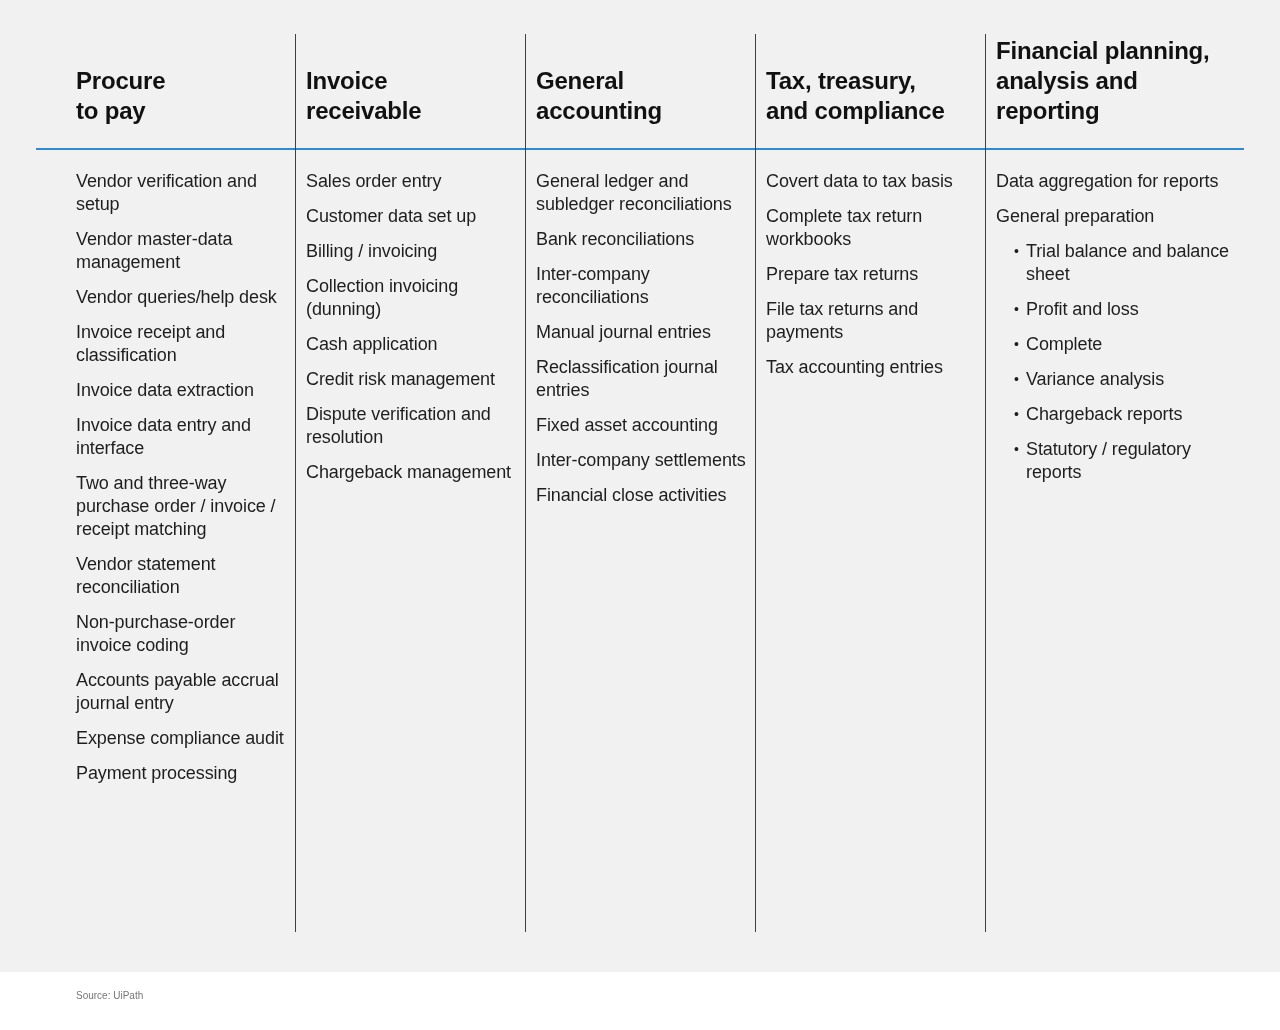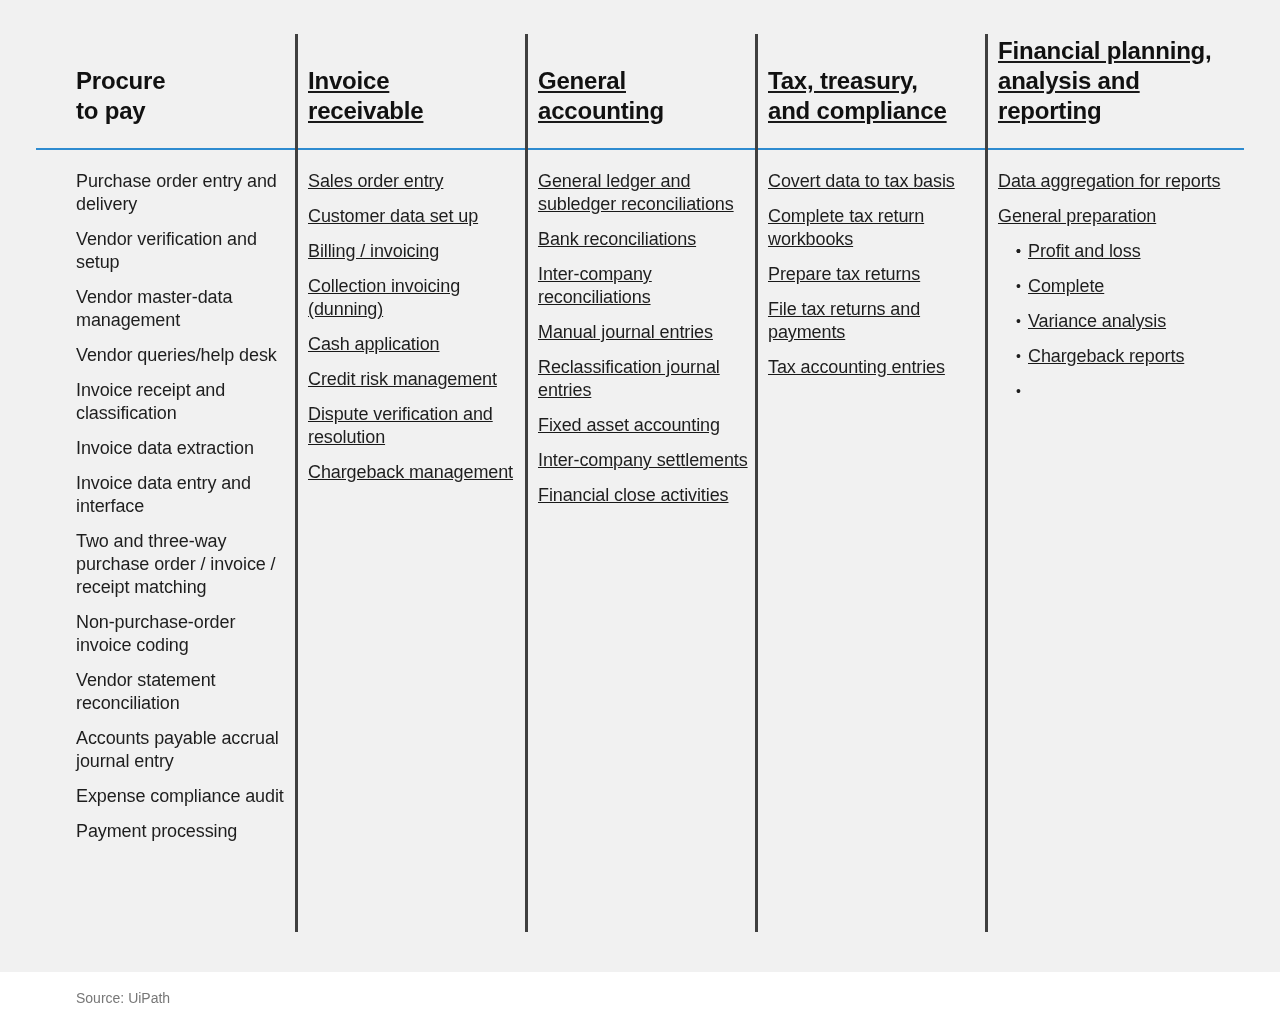--- a/index.html
+++ b/index.html
@@ -32,22 +32,21 @@
       display: flex;
     }
     .col {
       position: relative;
       height: 100%;
       box-sizing: border-box;
       padding-left: 10px;
       padding-right: 6px;
     }
     .col + .col {
-      border-left: 3px solid #404040;
-      text-decoration: underline;
+      border-left: 1px solid #404040;
     }
     .col-0 { width: 229px; }
     .col-1 { width: 230px; }
     .col-2 { width: 230px; }
     .col-3 { width: 230px; }
     .col-4 { width: 259px; }
     .col-header {
       height: 115px;
       display: flex;
       align-items: flex-end;
@@ -102,48 +101,47 @@
       position: absolute;
       left: 0;
       top: 0;
       font-size: 14px;
       line-height: 23px;
     }
     .source {
       position: absolute;
       left: 76px;
       top: 990px;
-      font-size: 14px;
+      font-size: 10px;
       color: #777777;
     }
   </style>
 </head>
 <body>
 
 <div class="panel">
   <div class="rule"></div>
 
   <div class="columns">
 
     <div class="col col-0">
       <div class="col-header">
         <div class="col-title">Procure
 to pay</div>
       </div>
       <ul class="items">
-        <li class="item">Purchase order entry and delivery</li>
         <li class="item">Vendor verification and setup</li>
         <li class="item">Vendor master-data management</li>
         <li class="item">Vendor queries/help desk</li>
         <li class="item">Invoice receipt and classification</li>
         <li class="item">Invoice data extraction</li>
         <li class="item">Invoice data entry and interface</li>
         <li class="item">Two and three-way purchase order / invoice / receipt matching</li>
+        <li class="item">Vendor statement reconciliation</li>
         <li class="item">Non-purchase-order invoice coding</li>
-        <li class="item">Vendor statement reconciliation</li>
         <li class="item">Accounts payable accrual journal entry</li>
         <li class="item">Expense compliance audit</li>
         <li class="item">Payment processing</li>
       </ul>
     </div>
 
     <div class="col col-1">
       <div class="col-header">
         <div class="col-title">Invoice
 receivable</div>
@@ -197,39 +195,41 @@
 analysis and
 reporting</div>
       </div>
       <ul class="items">
         <li class="item">Data aggregation for reports</li>
         <li class="item">
           <span>General preparation</span>
           <ul class="subitems">
             <li class="subitem">
               <span class="bullet">•</span>
+              <span>Trial balance and balance sheet</span>
             </li>
             <li class="subitem">
               <span class="bullet">•</span>
               <span>Profit and loss</span>
             </li>
             <li class="subitem">
               <span class="bullet">•</span>
               <span>Complete</span>
             </li>
             <li class="subitem">
               <span class="bullet">•</span>
               <span>Variance analysis</span>
             </li>
             <li class="subitem">
               <span class="bullet">•</span>
               <span>Chargeback reports</span>
             </li>
             <li class="subitem">
               <span class="bullet">•</span>
+              <span>Statutory / regulatory reports</span>
             </li>
           </ul>
         </li>
       </ul>
     </div>
 
   </div>
 </div>
 
 <div class="source">Source: UiPath</div>

